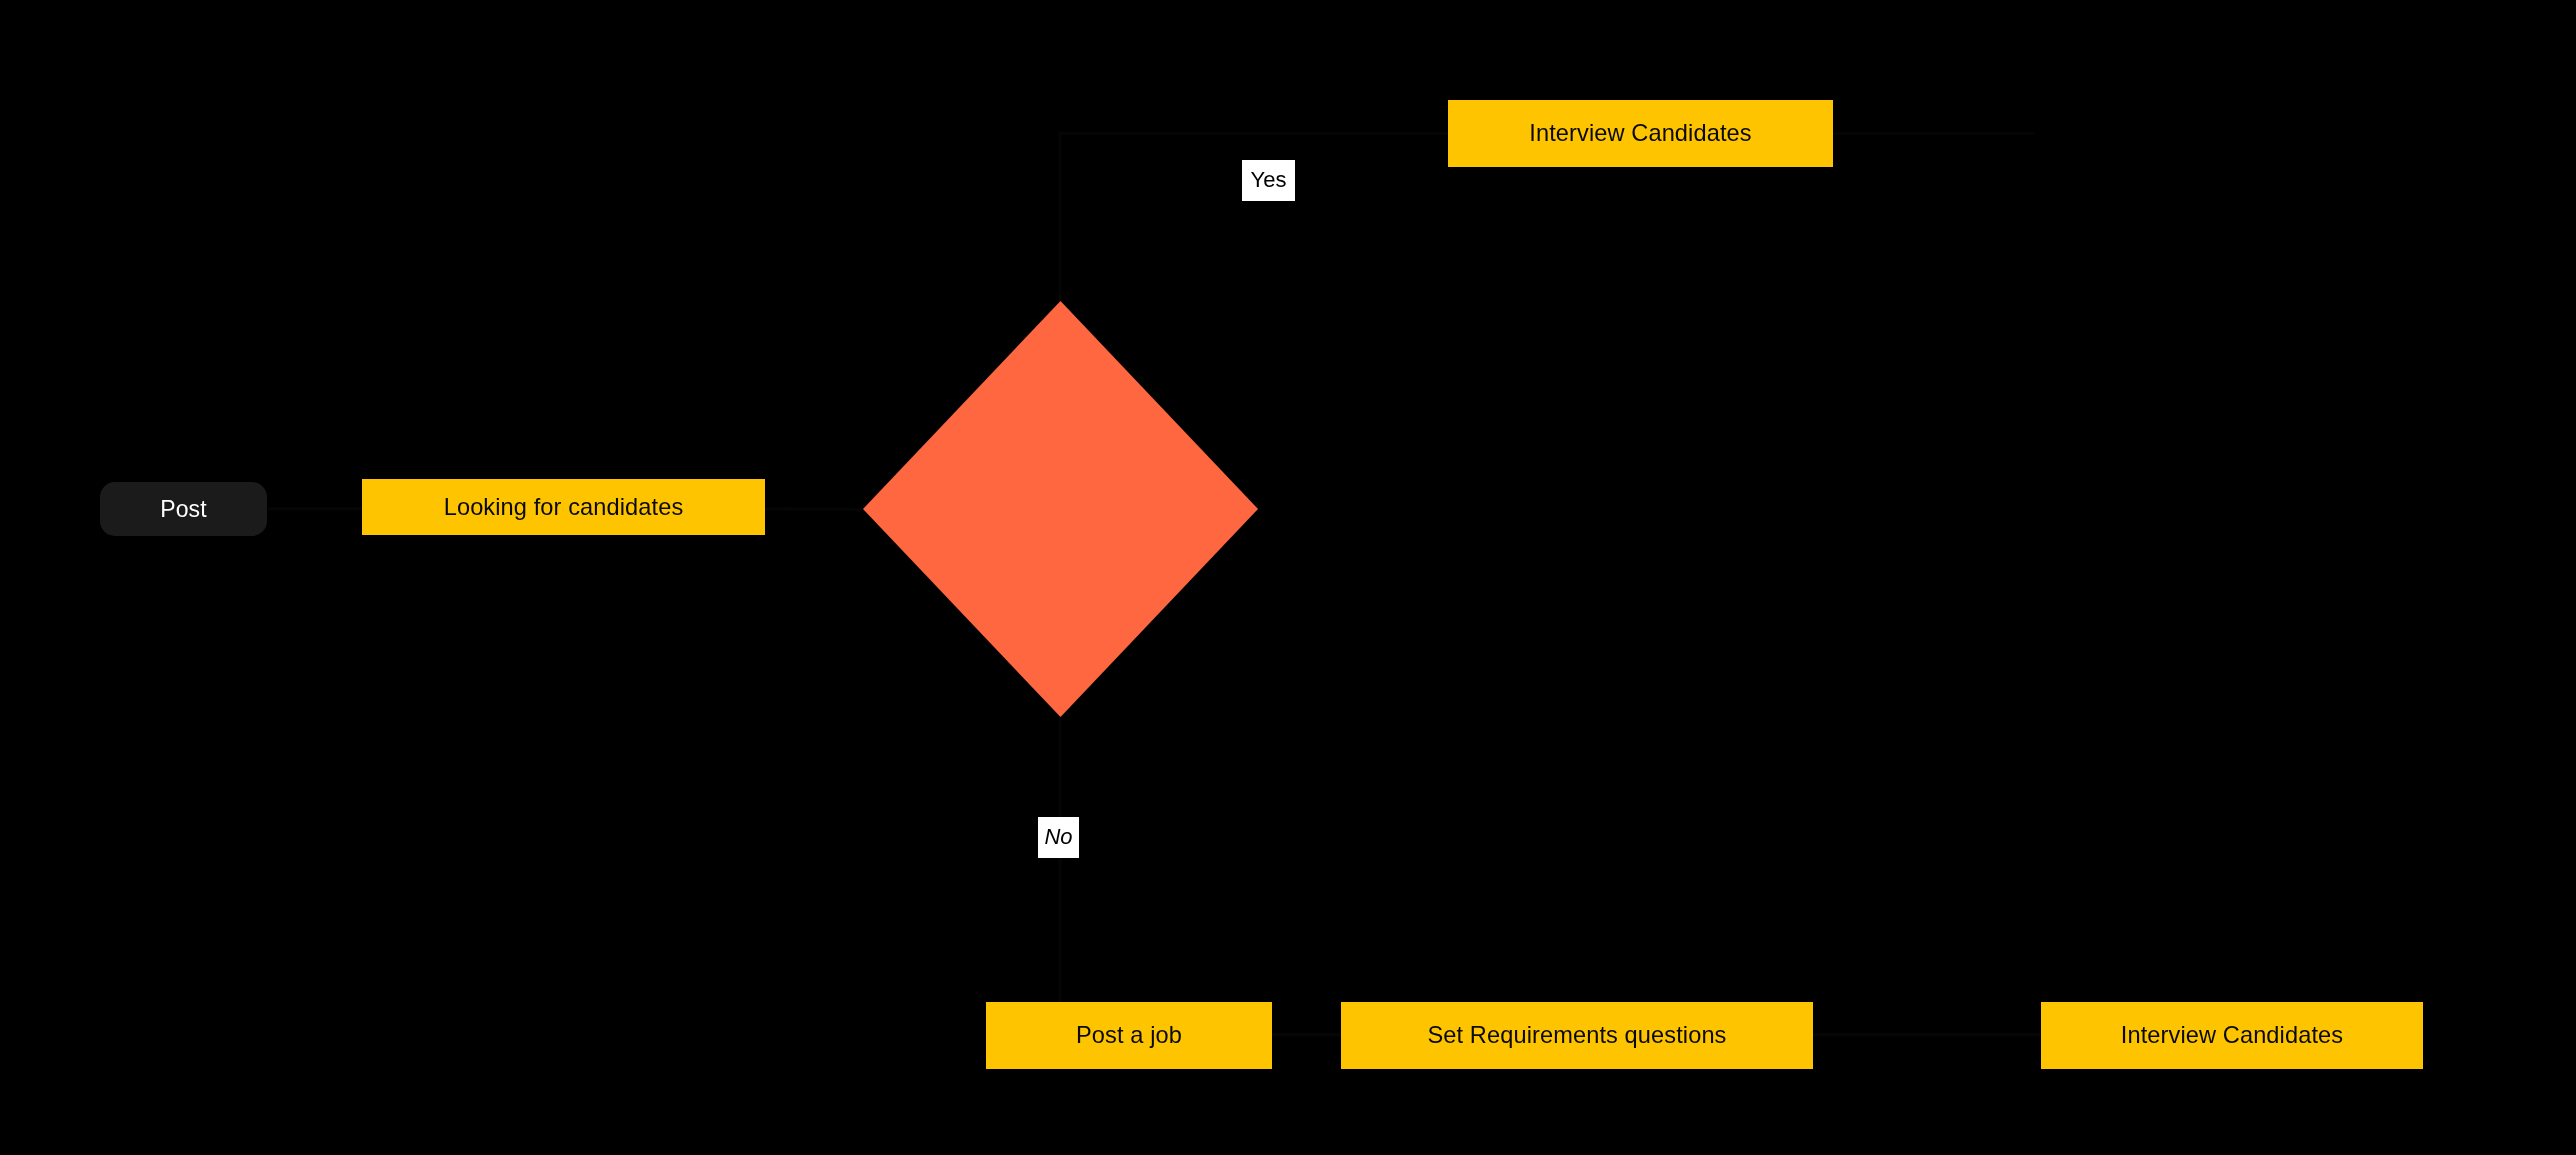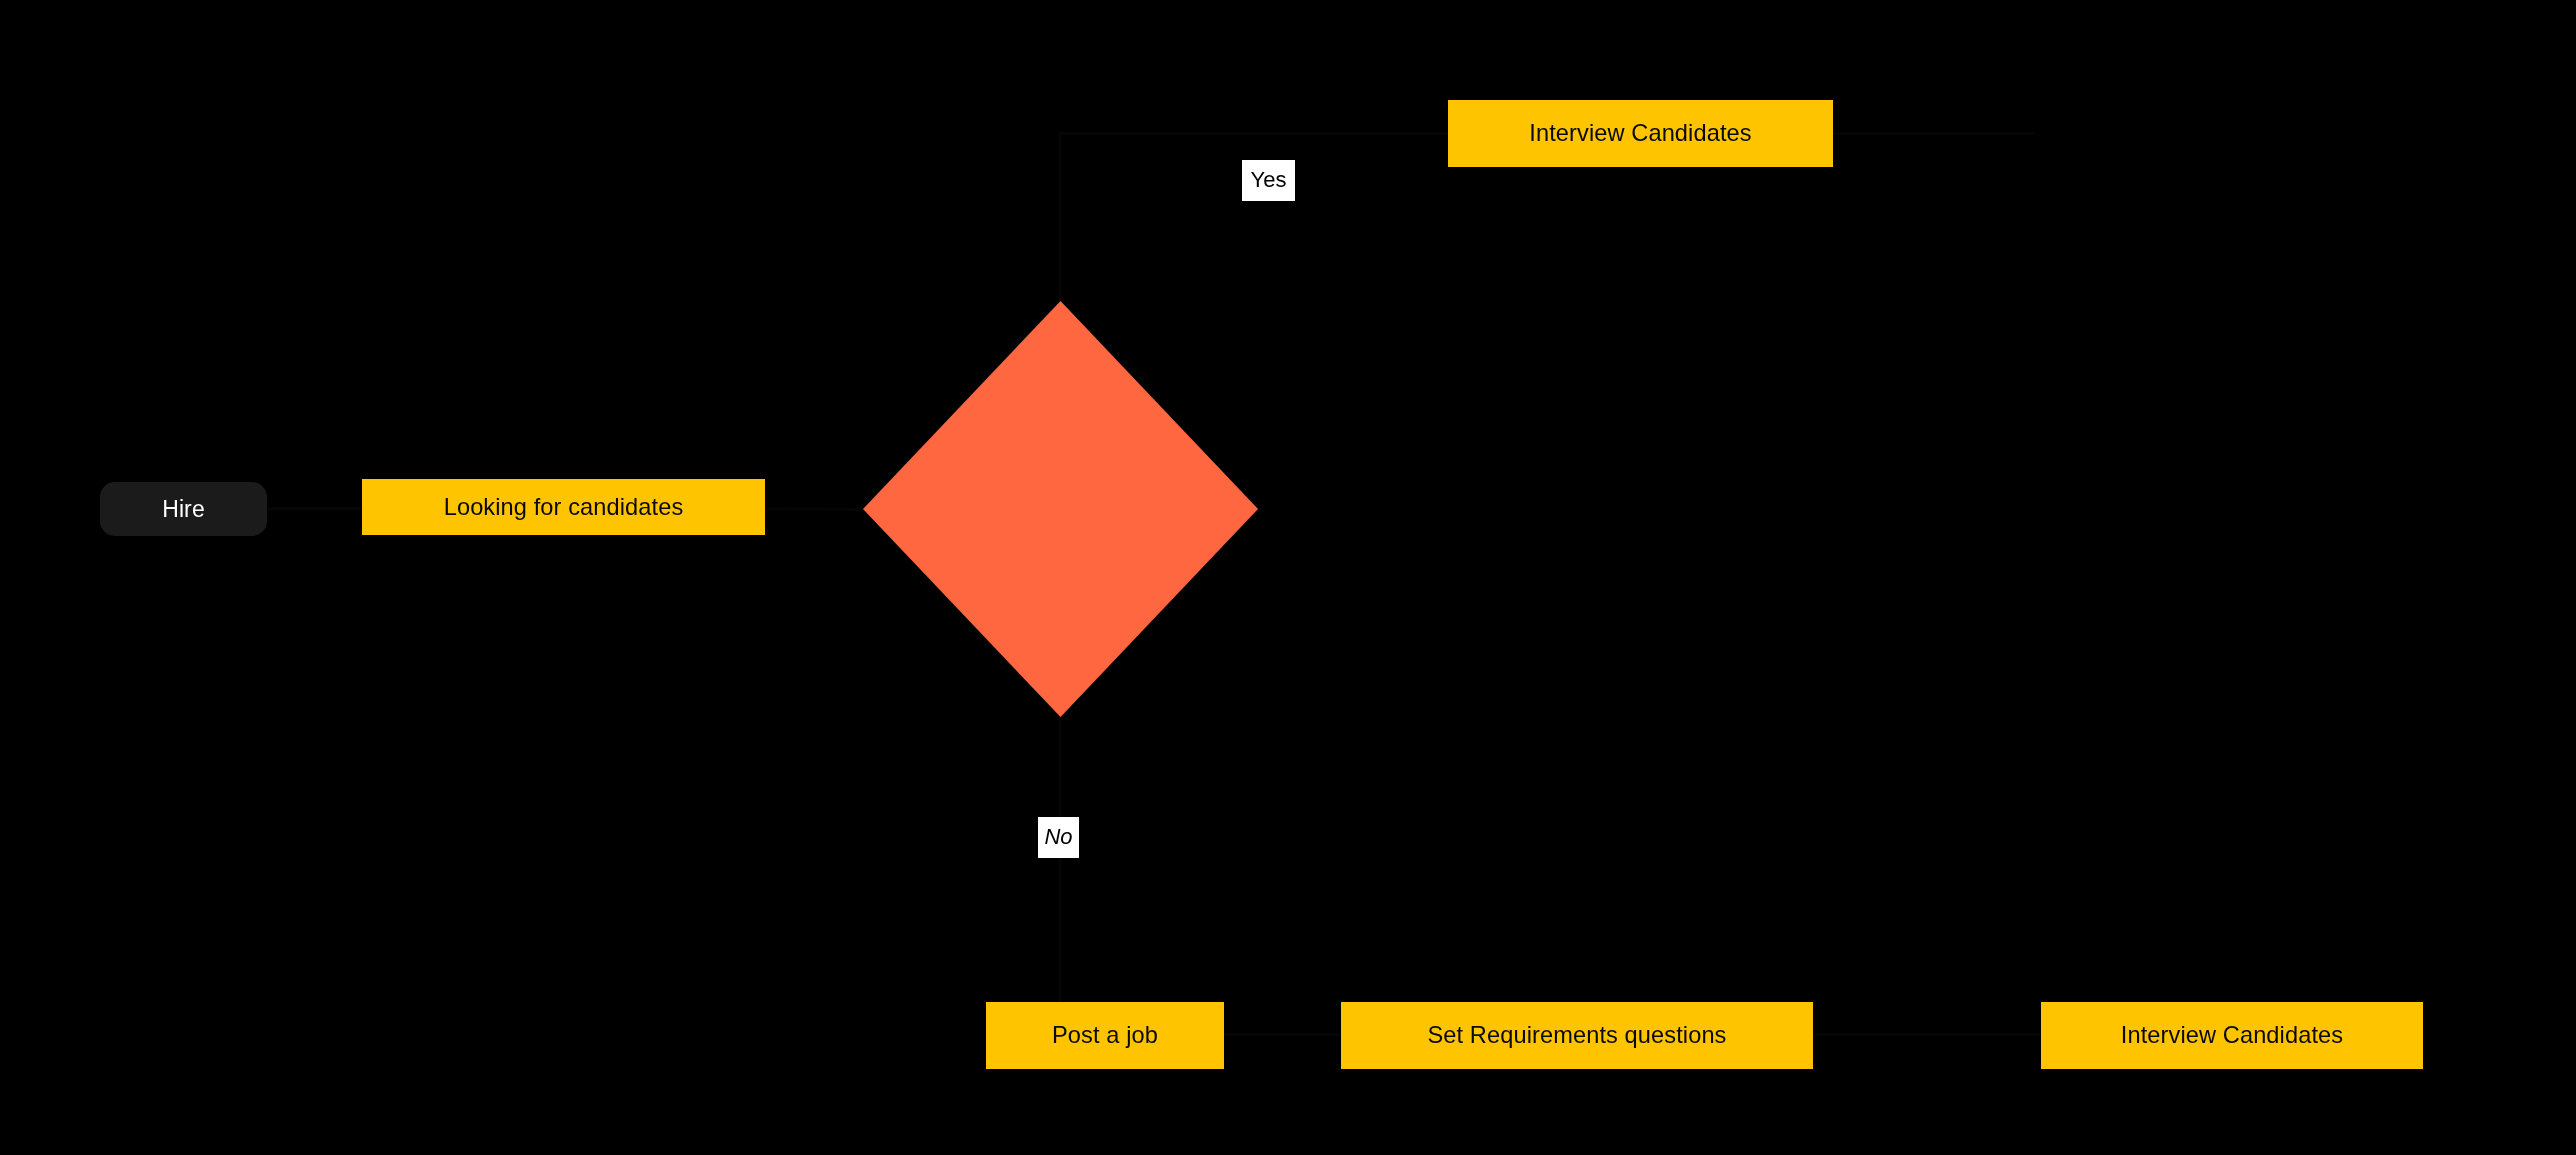--- a/index.html
+++ b/index.html
@@ -114,21 +114,21 @@
       <path d="M1330 885 L1500 886"></path>
       <path d="M1843 524 L1843 232 L2518 232"></path>
       <path d="M3188 232 L3538 232"></path>
       <path d="M1843 1248 L1843 1800 L1714 1800"></path>
       <path d="M2127 1800 L2332 1800"></path>
       <path d="M3153 1800 L3548 1800"></path>
     </g>
   </svg>
 
   <div class="node node--terminal" style="left:100px; top:482px; width:167px; height:54px;">
-    <span>Hire</span>
+    <span>Post</span>
   </div>
 
   <div class="node node--process" style="left:362px; top:479px; width:403px; height:56px;">
     <span>Looking for candidates</span>
   </div>
 
   <div class="node node--decision" style="left:863px; top:301px; width:395px; height:416px;">
     <span class="diamond-shape"></span>
   </div>
 
@@ -138,21 +138,21 @@
 
   <div class="node node--process" style="left:1448px; top:100px; width:385px; height:67px;">
     <span>Interview Candidates</span>
   </div>
 
 
   <div class="edge-label" style="left:1038px; top:817px; width:41px; height:41px;font-style:italic;">
     <span>No</span>
   </div>
 
-  <div class="node node--process" style="left:986px; top:1002px; width:238px; height:67px;">
+  <div class="node node--process" style="left:986px; top:1002px; width:286px; height:67px;">
     <span>Post a job</span>
   </div>
 
   <div class="node node--process" style="left:1341px; top:1002px; width:472px; height:67px;">
     <span>Set Requirements questions</span>
   </div>
 
   <div class="node node--process" style="left:2041px; top:1002px; width:382px; height:67px;">
     <span>Interview Candidates</span>
   </div>

